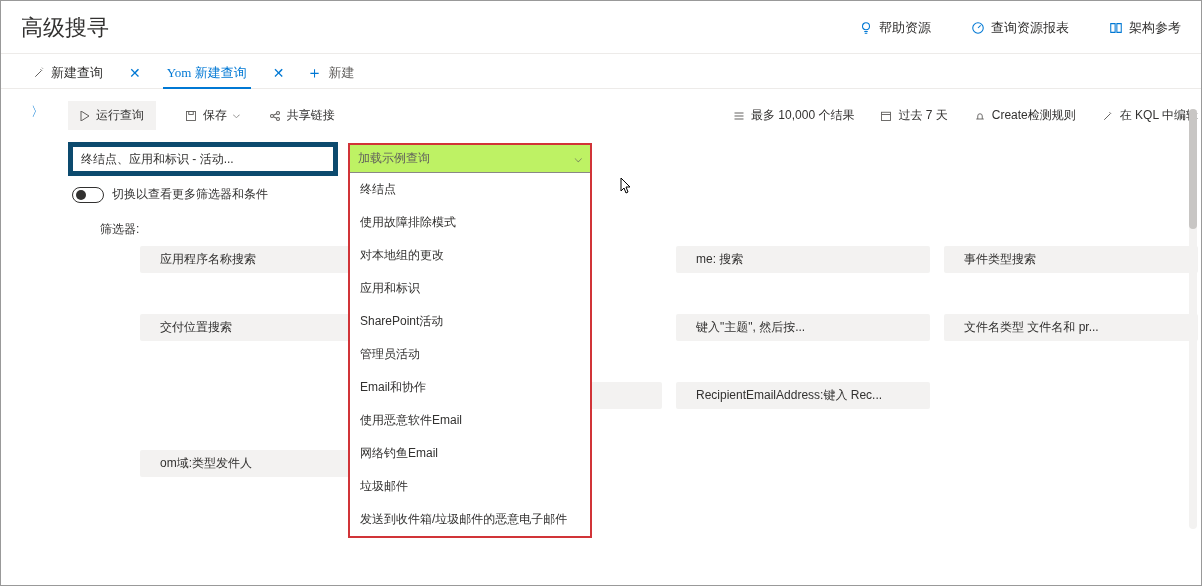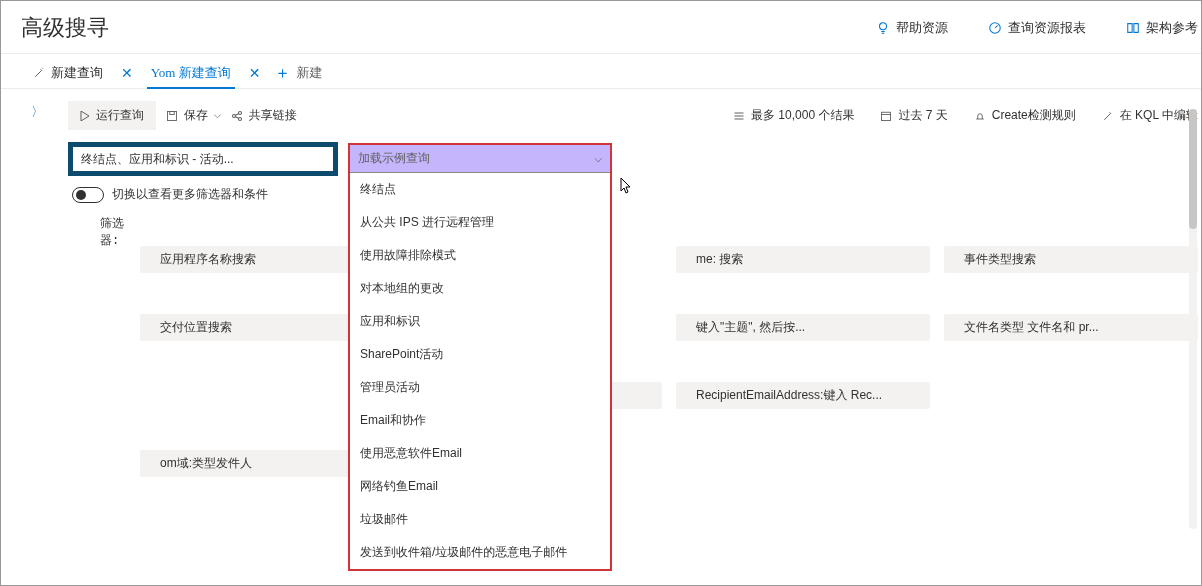--- a/index.html
+++ b/index.html
@@ -15,21 +15,21 @@
       width: 1202px;
       height: 586px;
       overflow: hidden;
       position: relative;
       border: 1px solid #999;
     }
     .header {
       display: flex;
       align-items: center;
       justify-content: space-between;
-      padding: 12px 3px 10px 20px;
+      padding: 12px 20px 10px 20px;
       border-bottom: 1px solid #edebe9;
     }
     .page-title {
       font-size: 22px;
       font-weight: 400;
     }
     .header-links {
       display: flex;
       gap: 40px;
       align-items: center;
@@ -44,21 +44,21 @@
     .header-link .icon {
       color: #0078d4;
       display: inline-flex;
       align-items: center;
     }
     .tab-bar {
       display: flex;
       align-items: center;
       padding: 4px 20px 0 28px;
       border-bottom: 1px solid #edebe9;
-      gap: 10px;
+      gap: 18px;
       font-size: 13px;
     }
     .tab {
       display: flex;
       align-items: center;
       gap: 6px;
       padding: 6px 4px;
       color: #323130;
       cursor: pointer;
       position: relative;
@@ -114,21 +114,21 @@
     }
     .toolbar {
       display: flex;
       align-items: center;
       justify-content: space-between;
       padding: 0 0 12px 24px;
     }
     .toolbar-left {
       display: flex;
       align-items: center;
-      gap: 10px;
+      gap: 29px;
     }
     .run-btn {
       display: flex;
       align-items: center;
       gap: 6px;
       background: #f3f2f1;
       border: none;
       padding: 6px 12px;
       cursor: pointer;
       color: #323130;
@@ -170,22 +170,22 @@
       border: 5px solid #0c4a6e;
       padding: 5px 8px;
       width: 270px;
       font-size: 12px;
       color: #323130;
       background: #fff;
     }
     .dropdown-box {
       position: relative;
       border: 2px solid #d13438;
-      background: #c4b5fd;
-      width: 264px;
+      background: #bef264;
+      width: 244px;
     }
     .dropdown-header {
       border-bottom: 1px solid #8a8886;
       padding: 5px 8px;
       display: flex;
       justify-content: space-between;
       align-items: center;
       font-size: 12px;
       color: #605e5c;
       cursor: pointer;
@@ -230,22 +230,21 @@
       position: absolute;
       top: 2px;
       left: 3px;
     }
     .filters-label {
       padding-left: 28px;
       font-size: 12px;
       color: #323130;
       float: left;
       width: 68px;
-      margin-top: 2px;
-      font-family: Liberation Mono, monospace;
+      margin-top: 8px;
     }
     .chips-area {
       margin-left: 68px;
       position: relative;
     }
     .chips-grid {
       display: grid;
       grid-template-columns: repeat(4, 254px);
       gap: 8px 14px;
     }
@@ -427,21 +426,20 @@
 
     <div class="filter-row">
       <input class="filter-input" readonly="" value="终结点、应用和标识 - 活动..." style="">
       <div class="dropdown-box">
         <div class="dropdown-header">
           <span>加载示例查询</span>
           <span class="icon" style="font-size:10px;">⌵</span>
         </div>
         <div class="dropdown-list">
           <div class="dropdown-item">终结点</div>
-          <div class="dropdown-item">从公共 IPS 进行远程管理</div>
           <div class="dropdown-item">使用故障排除模式</div>
           <div class="dropdown-item">对本地组的更改</div>
           <div class="dropdown-item">应用和标识</div>
           <div class="dropdown-item">SharePoint活动</div>
           <div class="dropdown-item">管理员活动</div>
           <div class="dropdown-item">Email和协作</div>
           <div class="dropdown-item">使用恶意软件Email</div>
           <div class="dropdown-item">网络钓鱼Email</div>
           <div class="dropdown-item">垃圾邮件</div>
           <div class="dropdown-item">发送到收件箱/垃圾邮件的恶意电子邮件</div>

